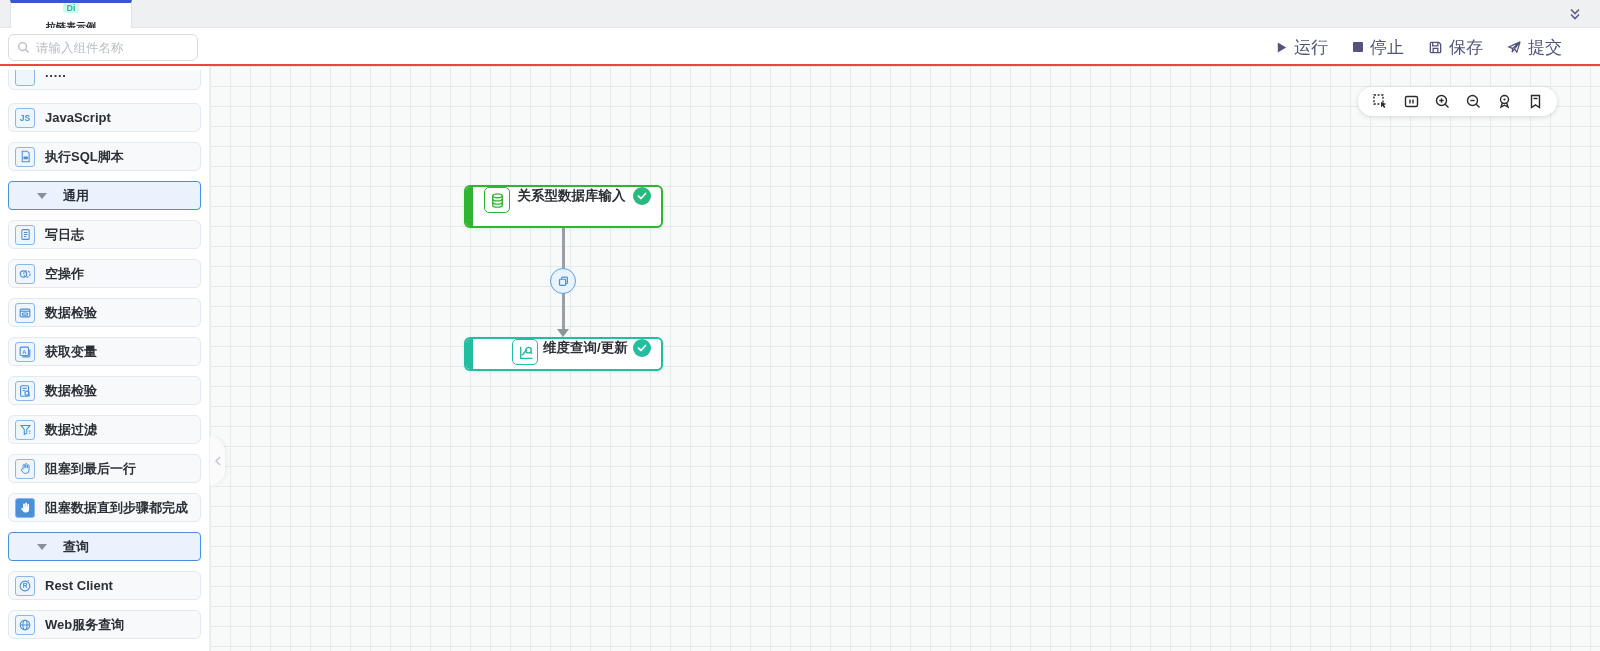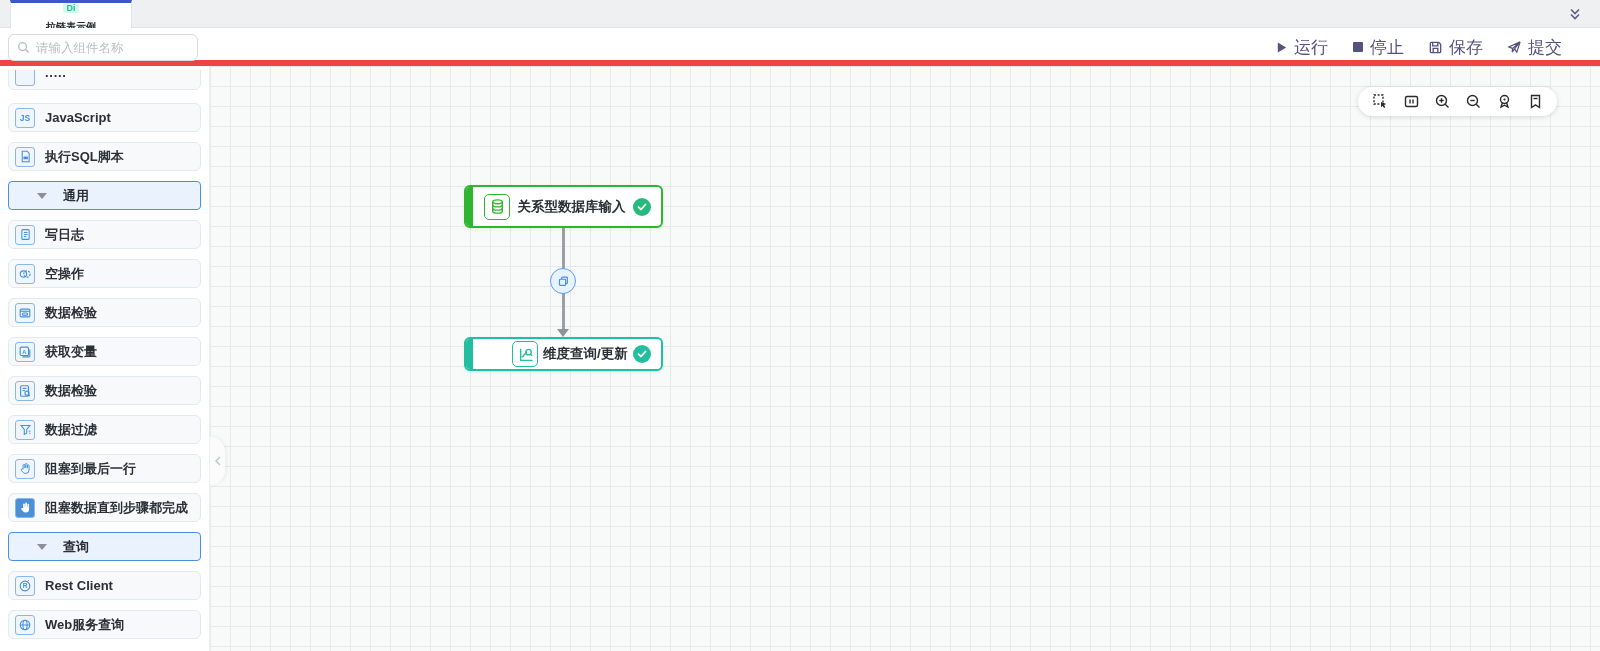--- a/index.html
+++ b/index.html
@@ -16,21 +16,21 @@
   .tab-badge { width:16px; height:16px; border-radius:3px; background:#d9f5ec;
     color:#1fbd9c; font-size:9px; font-weight:bold; display:flex;
     align-items:center; justify-content:center; }
   .tab-label { font-size:10px; font-weight:700; color:#23262b; }
   .tab-close { color:#9aa0a8; font-size:14px; line-height:1; cursor:pointer; }
   .tab-collapse { position:absolute; right:10px; top:3px; width:30px; height:22px;
     display:flex; align-items:center; justify-content:center; cursor:pointer; }
 
   
   .header { position:absolute; left:0; top:28px; width:1600px; height:38px;
-    background:#fff; border-bottom:6px solid #ef4444; }
+    background:#fff; border-bottom:2px solid #ef4444; }
   .search-box { position:absolute; left:8px; top:6px; width:190px; height:27px;
     border:1px solid #d9dbdf; border-radius:6px; background:#fff;
     display:flex; align-items:center; padding:0 8px; gap:6px; }
   .search-box input { border:none; outline:none; width:140px; font-size:12.5px;
     color:#333; background:transparent; font-family:inherit; }
   .search-box input::placeholder { color:#b9bec6; }
   .actions { position:absolute; right:38px; top:0; height:38px; display:flex;
     align-items:center; gap:24px; }
   .action-btn { display:flex; align-items:center; gap:6px; color:#53537e;
     font-size:17px; font-weight:500; cursor:pointer; }
@@ -67,21 +67,21 @@
     box-shadow:2px 0 4px rgba(0,0,0,.05); display:flex; align-items:center;
     justify-content:center; color:#c3c7cf; font-size:11px; cursor:pointer; }
   .tools { position:absolute; right:43px; top:21px; height:29px; background:#fff;
     border-radius:15px; box-shadow:0 1px 5px rgba(0,0,0,.14); display:flex;
     align-items:center; gap:13px; padding:0 13px; }
   .tool { width:18px; height:18px; display:flex; align-items:center;
     justify-content:center; cursor:pointer; }
 
   
   .node { position:absolute; width:199px; height:43px; background:#fff;
-    border-radius:6px; display:flex; align-items:center; gap:4px; cursor:pointer; }
+    border-radius:6px; display:flex; align-items:flex-start; gap:4px; cursor:pointer; }
   .node .bar { position:absolute; left:0; top:0; bottom:0; width:7px;
     border-radius:4px 0 0 4px; }
   .node.green { border:2px solid #2fb52f; box-shadow:0 1px 3px rgba(47,181,47,.15); }
   .node.green .bar { background:#2fb52f; }
   .node.teal { border:2px solid #23bda0; box-shadow:0 1px 3px rgba(35,189,160,.15); }
   .node.teal .bar { background:#23bda0; }
   .node .nicon { width:26px; height:26px; border-radius:5px; margin-left:18px;
     display:flex; align-items:center; justify-content:center; flex:0 0 26px; }
   .node.green .nicon { border:1.5px solid #2fb52f; color:#2fb52f; }
   .node.teal .nicon { border:1.5px solid #23bda0; color:#23bda0; }

